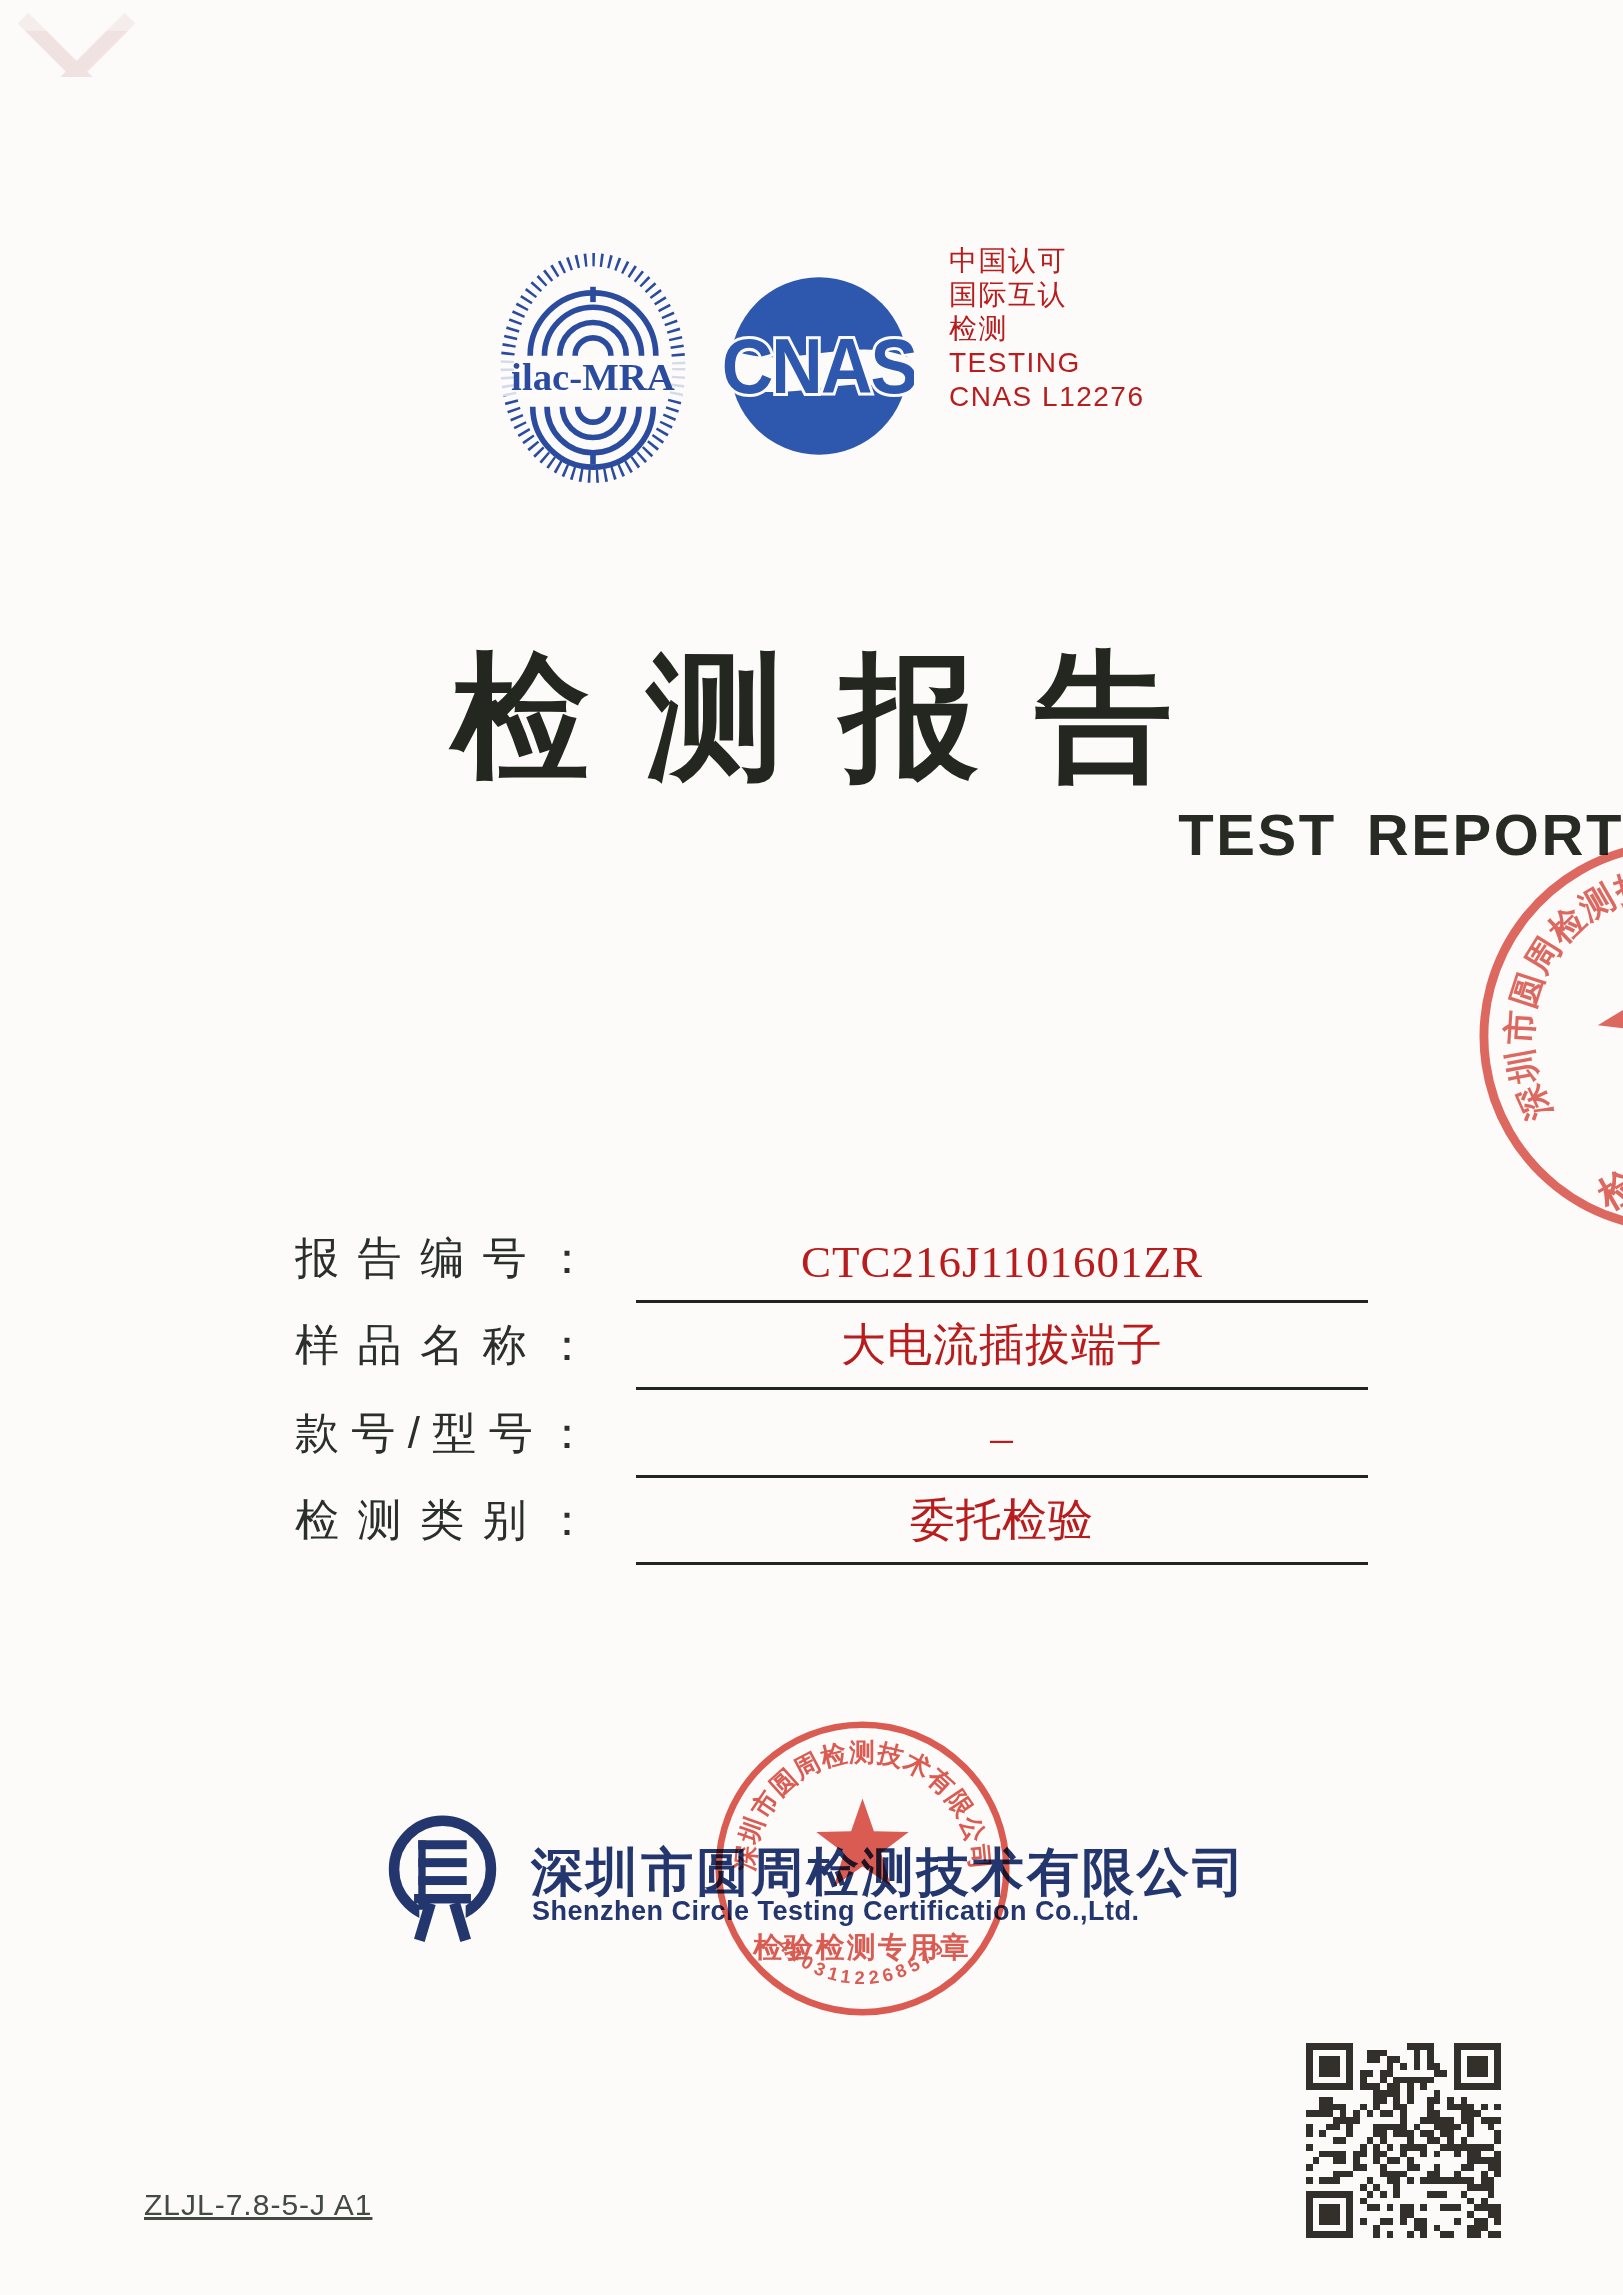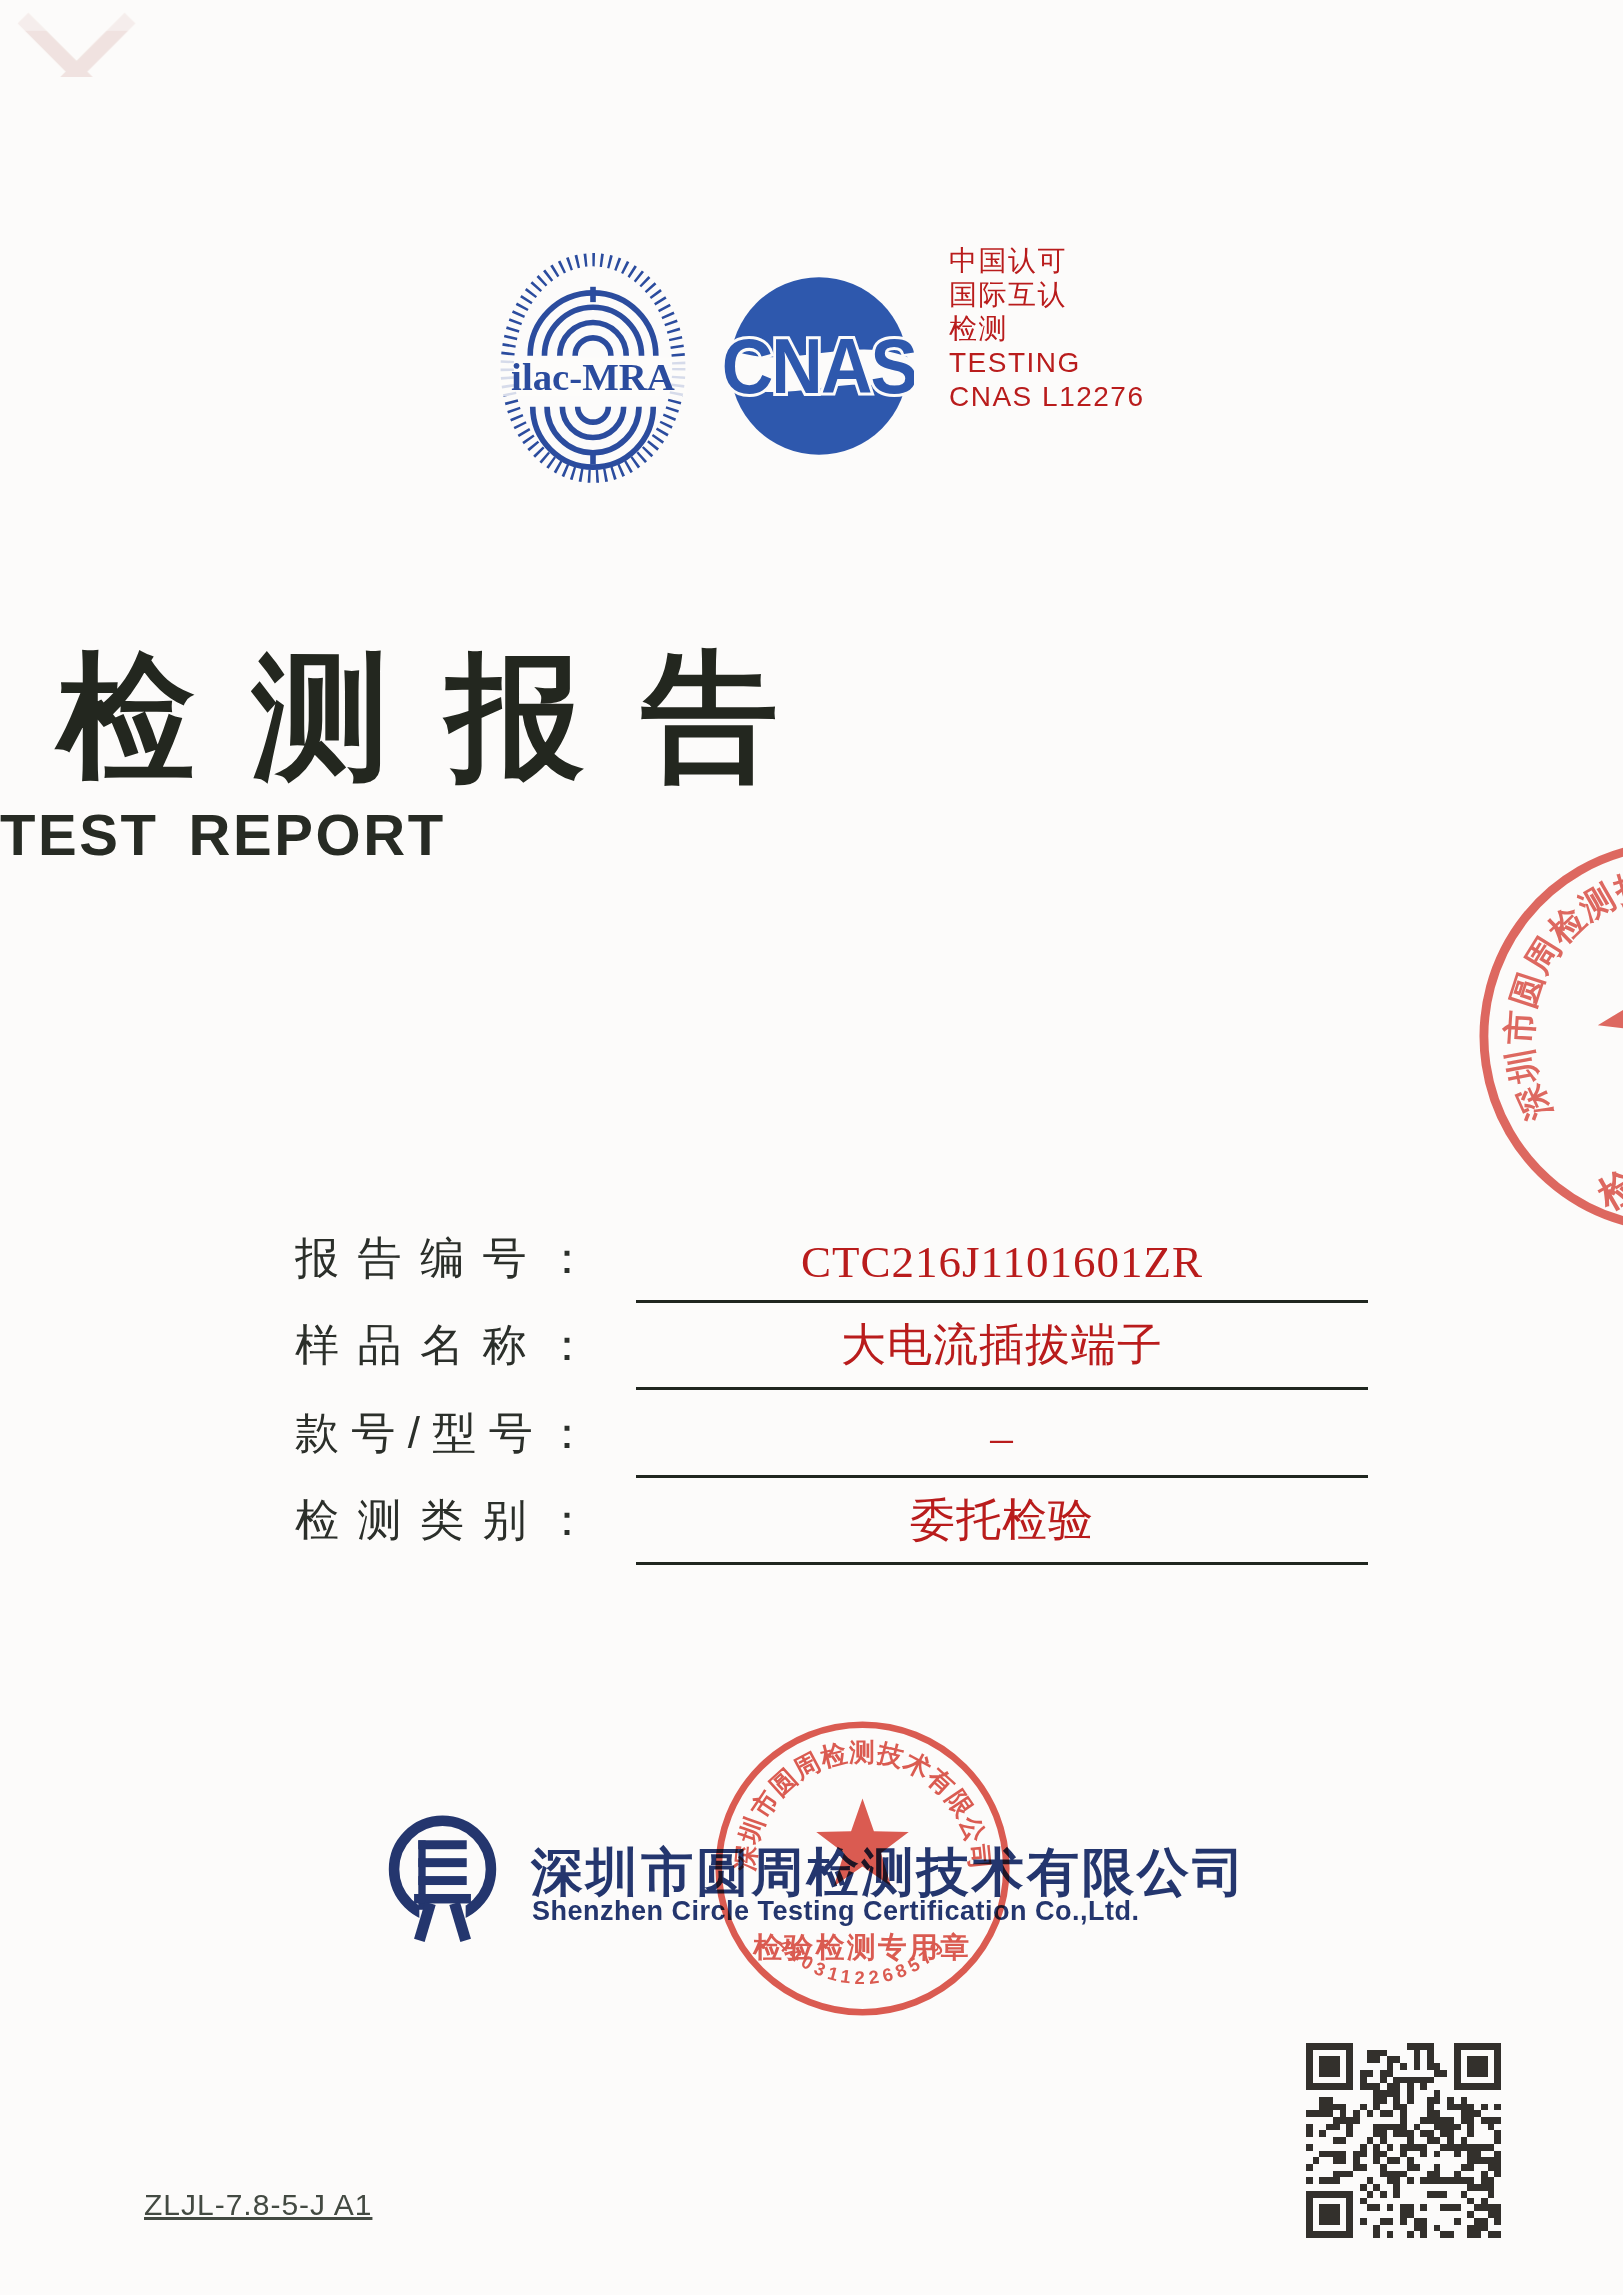--- a/index.html
+++ b/index.html
@@ -17,26 +17,26 @@
   .ilac-logo{position:absolute;left:498px;top:251px;width:190px;height:234px;z-index:2;}
   .cnas-logo{position:absolute;left:724px;top:266px;width:190px;height:205px;z-index:2;}
   .accred-text{
     position:absolute;left:949px;top:244px;z-index:2;
     color:#b91c1c;font-size:28px;line-height:34px;font-weight:500;letter-spacing:1.5px;
   }
   .accred-text .ln{display:block;}
   
   .title-zh{
     position:absolute;left:0;top:645px;width:100%;z-index:2;
-    text-align:left;font-size:137px;font-weight:700;color:#23271f;
+    text-align:center;font-size:137px;font-weight:700;color:#23271f;
     letter-spacing:.42em;text-indent:.42em;line-height:1.05;
   }
   .title-en{
     position:absolute;left:0;top:801px;width:100%;z-index:2;
-    text-align:left;font-size:58px;font-weight:700;color:#272b24;
+    text-align:right;font-size:58px;font-weight:700;color:#272b24;
     letter-spacing:2.6px;word-spacing:11.2px;
   }
   
   .form-row{position:absolute;left:0;width:100%;height:74px;z-index:2;}
   .form-row .lbl{
     position:absolute;left:295px;width:294px;height:100%;
     display:flex;align-items:flex-end;
     font-size:44px;color:#2b2f2a;font-weight:500;padding-bottom:14.3px;
   }
   .form-row .lbl span{display:block;width:100%;text-align:justify;text-align-last:justify;margin-top:33px;}

